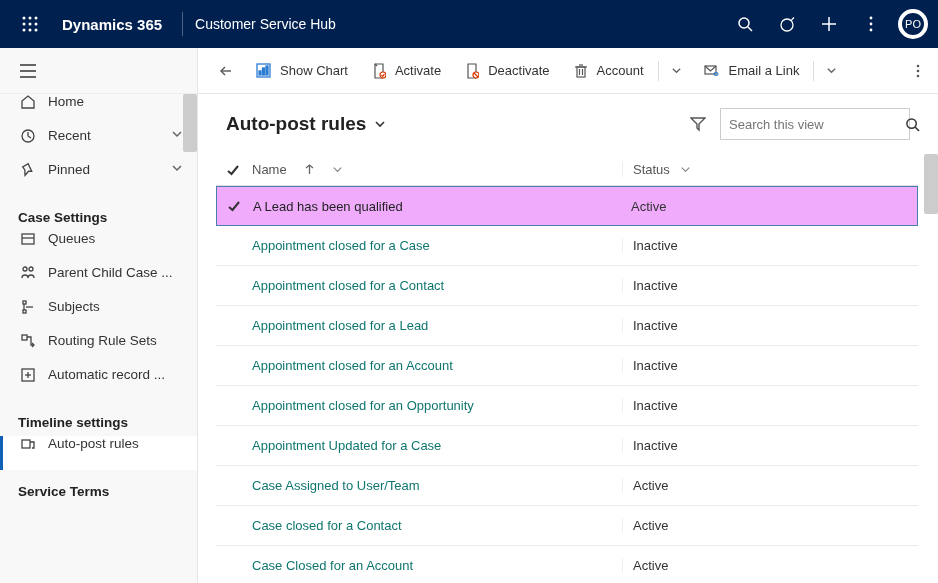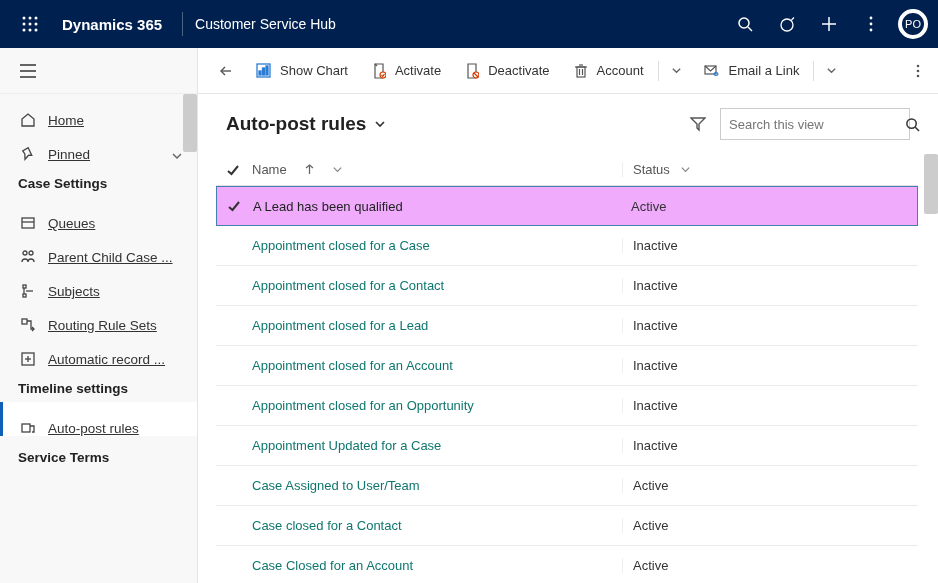--- a/index.html
+++ b/index.html
@@ -15,21 +15,21 @@
   .tb-icon { width: 42px; height:48px; display:flex; align-items:center; justify-content:center; cursor:pointer; }
   .avatar { width:30px; height:30px; border:4px solid #ffffff; border-radius:50%; display:flex; align-items:center; justify-content:center; font-size:11px; margin-left:6px;}
   
   
   .shell { display:flex; height: calc(583px - 48px); }
   
   
   .sidebar { width: 198px; background:#f8f8f8; border-right:1px solid #e5e5e5; display:flex; flex-direction:column; position:relative; }
   .sb-hamburger { height:46px; display:flex; align-items:center; padding-left:20px; border-bottom:1px solid #eee;}
   .sb-scroll { flex:1; overflow-y:auto; padding-bottom:8px; position:relative; }
-  .sb-item { height:34px; display:flex; align-items:flex-end; padding: 0 14px 0 18px; cursor:pointer; color:#333;text-decoration:underline; }
+  .sb-item { height:34px; display:flex; align-items:flex-start; padding: 0 14px 0 18px; cursor:pointer; color:#333; }
   .sb-item.active { background:#fff; border-left:3px solid #1160b7; padding-left:15px; }
   .sb-icon { width:20px; display:flex; justify-content:center; margin-right:10px; color:#444; }
   .sb-label { flex:1; white-space:nowrap; overflow:hidden; text-overflow:ellipsis; font-size: 13.5px;}
   .sb-chev { color:#666; }
   .sb-section { padding: 14px 18px 6px; font-weight:600; font-size:13.5px; color:#222; }
   .sb-fakescroll { position:absolute; right:0; top:46px; width:14px; height:58px; background:#ccc; border-radius:2px; }
   
   
   .content { flex:1; display:flex; flex-direction:column; position:relative; }
   
@@ -132,20 +132,34 @@
           <span class="sb-icon">
             <svg width="16" height="16" viewBox="0 0 16 16" fill="none" stroke="#444" stroke-width="1.3">
               <path d="M2 7 L8 2 L14 7 V14 H2 Z"></path>
             </svg>
           </span>
           <span class="sb-label">Home</span>
         </div>
         <div class="sb-item">
           <span class="sb-icon">
             <svg width="16" height="16" viewBox="0 0 16 16" fill="none" stroke="#444" stroke-width="1.3">
+              <circle cx="8" cy="8" r="6"></circle>
+              <polyline points="8,4 8,8 11,10"></polyline>
+            </svg>
+          </span>
+          <span class="sb-label">Recent</span>
+          <span class="sb-chev">
+            <svg width="12" height="12" viewBox="0 0 12 12" fill="none" stroke="#666" stroke-width="1.5">
+              <polyline points="2,4 6,8 10,4"></polyline>
+            </svg>
+          </span>
+        </div>
+        <div class="sb-item">
+          <span class="sb-icon">
+            <svg width="16" height="16" viewBox="0 0 16 16" fill="none" stroke="#444" stroke-width="1.3">
               <path d="M6 2 L12 8 L9 9 L7 14 L5 9 L2 7 Z" transform="rotate(20 8 8)"></path>
             </svg>
           </span>
           <span class="sb-label">Pinned</span>
           <span class="sb-chev">
             <svg width="12" height="12" viewBox="0 0 12 12" fill="none" stroke="#666" stroke-width="1.5">
               <polyline points="2,4 6,8 10,4"></polyline>
             </svg>
           </span>
         </div>

